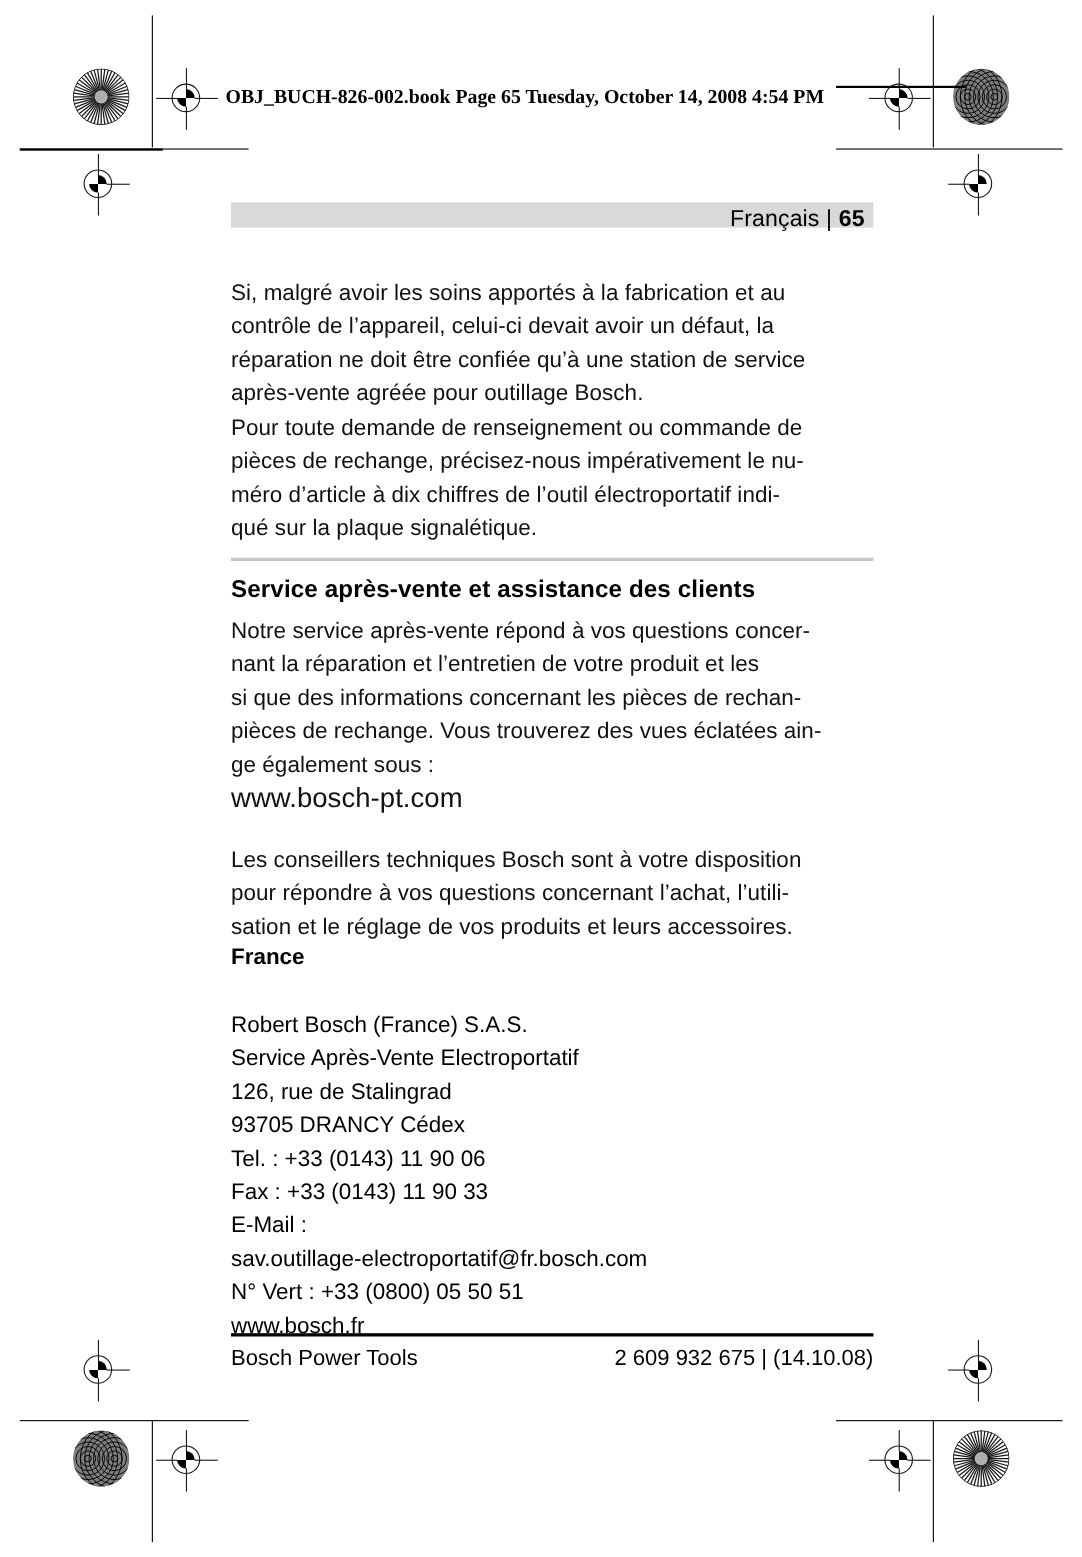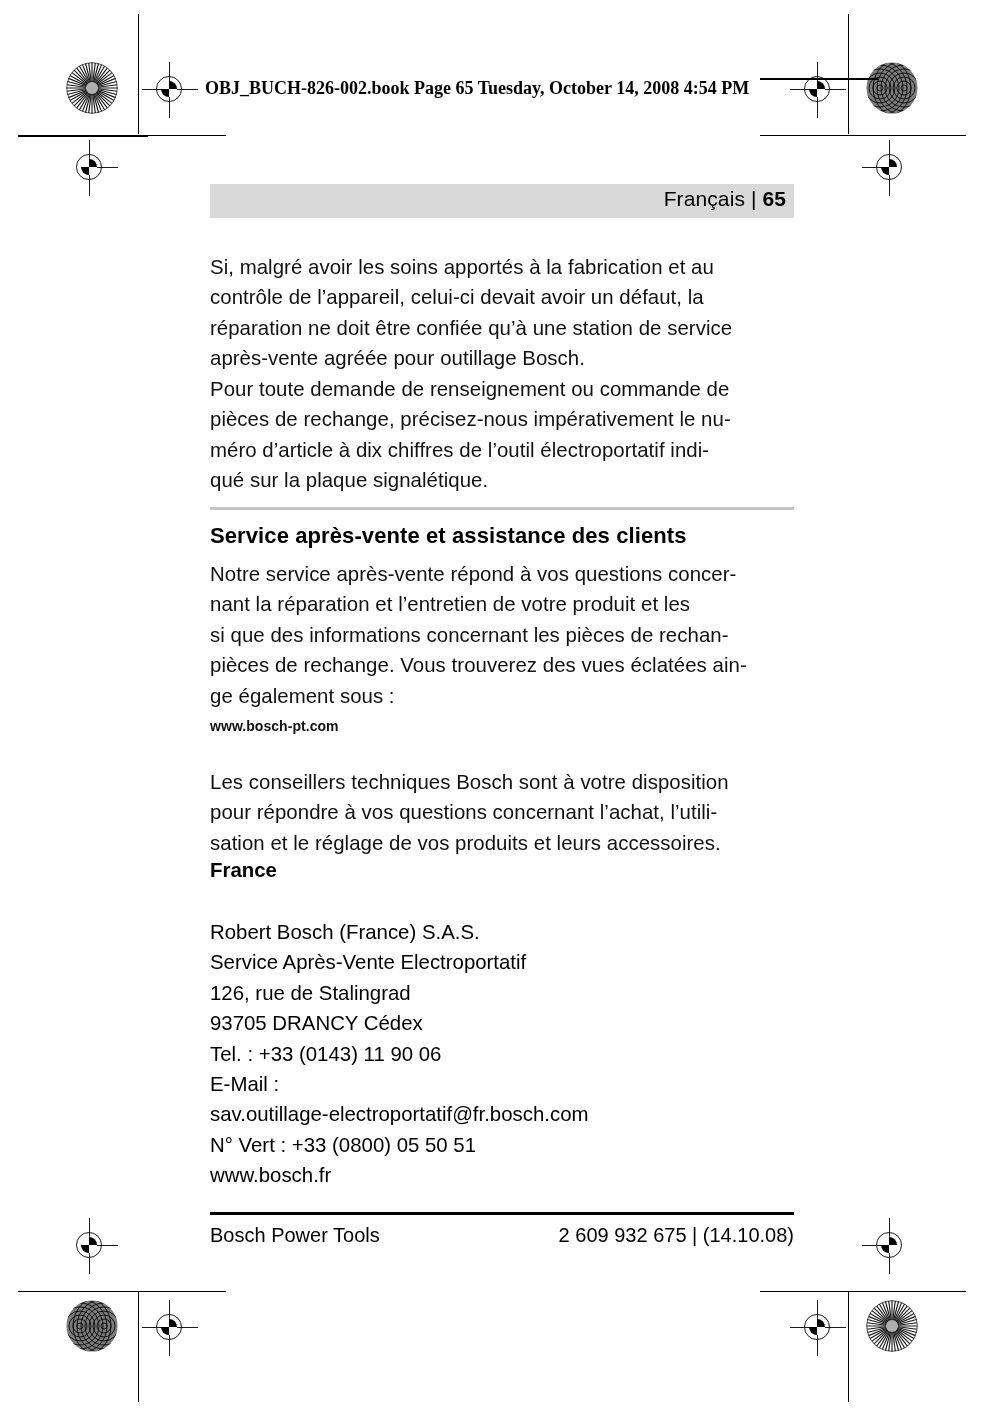--- a/index.html
+++ b/index.html
@@ -108,21 +108,21 @@
     left: 760px; top: 78px;
     width: 118px; height: 1.6px;
     background: #000;
   }
 
   #page-header-bar {
     position: absolute;
     left: 210px;
     top: 184px;
     width: 584px;
-    height: 34px;
+    height: 23px;
     background: #d9d9d9;
   }
   #page-header-label {
     position: absolute;
     right: 8px;
     top: 3px;
     font-size: 21px;
     letter-spacing: 0.1px;
     color: #000;
   }
@@ -153,22 +153,22 @@
     letter-spacing: 0.1px;
   }
   .section-rule {
     width: 584px;
     height: 2.6px;
     background: #c6c6c6;
     margin-bottom: 11px;
   }
 
   .strong-line {
-    font-weight: bold;
-    font-size: 14px;
+    font-weight: normal;
+    font-size: 25px;
     line-height: 30.4px;
   }
 
   h3.subhead {
     margin: 0;
     font-size: 20.4px;
     font-weight: bold;
     line-height: 30.4px;
   }
 
@@ -490,20 +490,21 @@
   <div class="body-col" style="top:855px;">
     <h3 class="subhead">France</h3>
   </div>
 
   <div class="body-col addr" style="top:917px;">
     <span class="ln">Robert Bosch (France) S.A.S.</span>
     <span class="ln">Service Après-Vente Electroportatif</span>
     <span class="ln">126, rue de Stalingrad</span>
     <span class="ln">93705 DRANCY Cédex</span>
     <span class="ln">Tel. : +33 (0143) 11 90 06</span>
+    <span class="ln">Fax : +33 (0143) 11 90 33</span>
     <span class="ln">E-Mail :</span>
     <span class="ln">sav.outillage-electroportatif@fr.bosch.com</span>
     <span class="ln">N° Vert : +33 (0800) 05 50 51</span>
     <span class="ln">www.bosch.fr</span>
   </div>
 
   <div id="footer-rule"></div>
   <div id="footer">
     <span>Bosch Power Tools</span>
     <span>2 609 932 675 | (14.10.08)</span>

